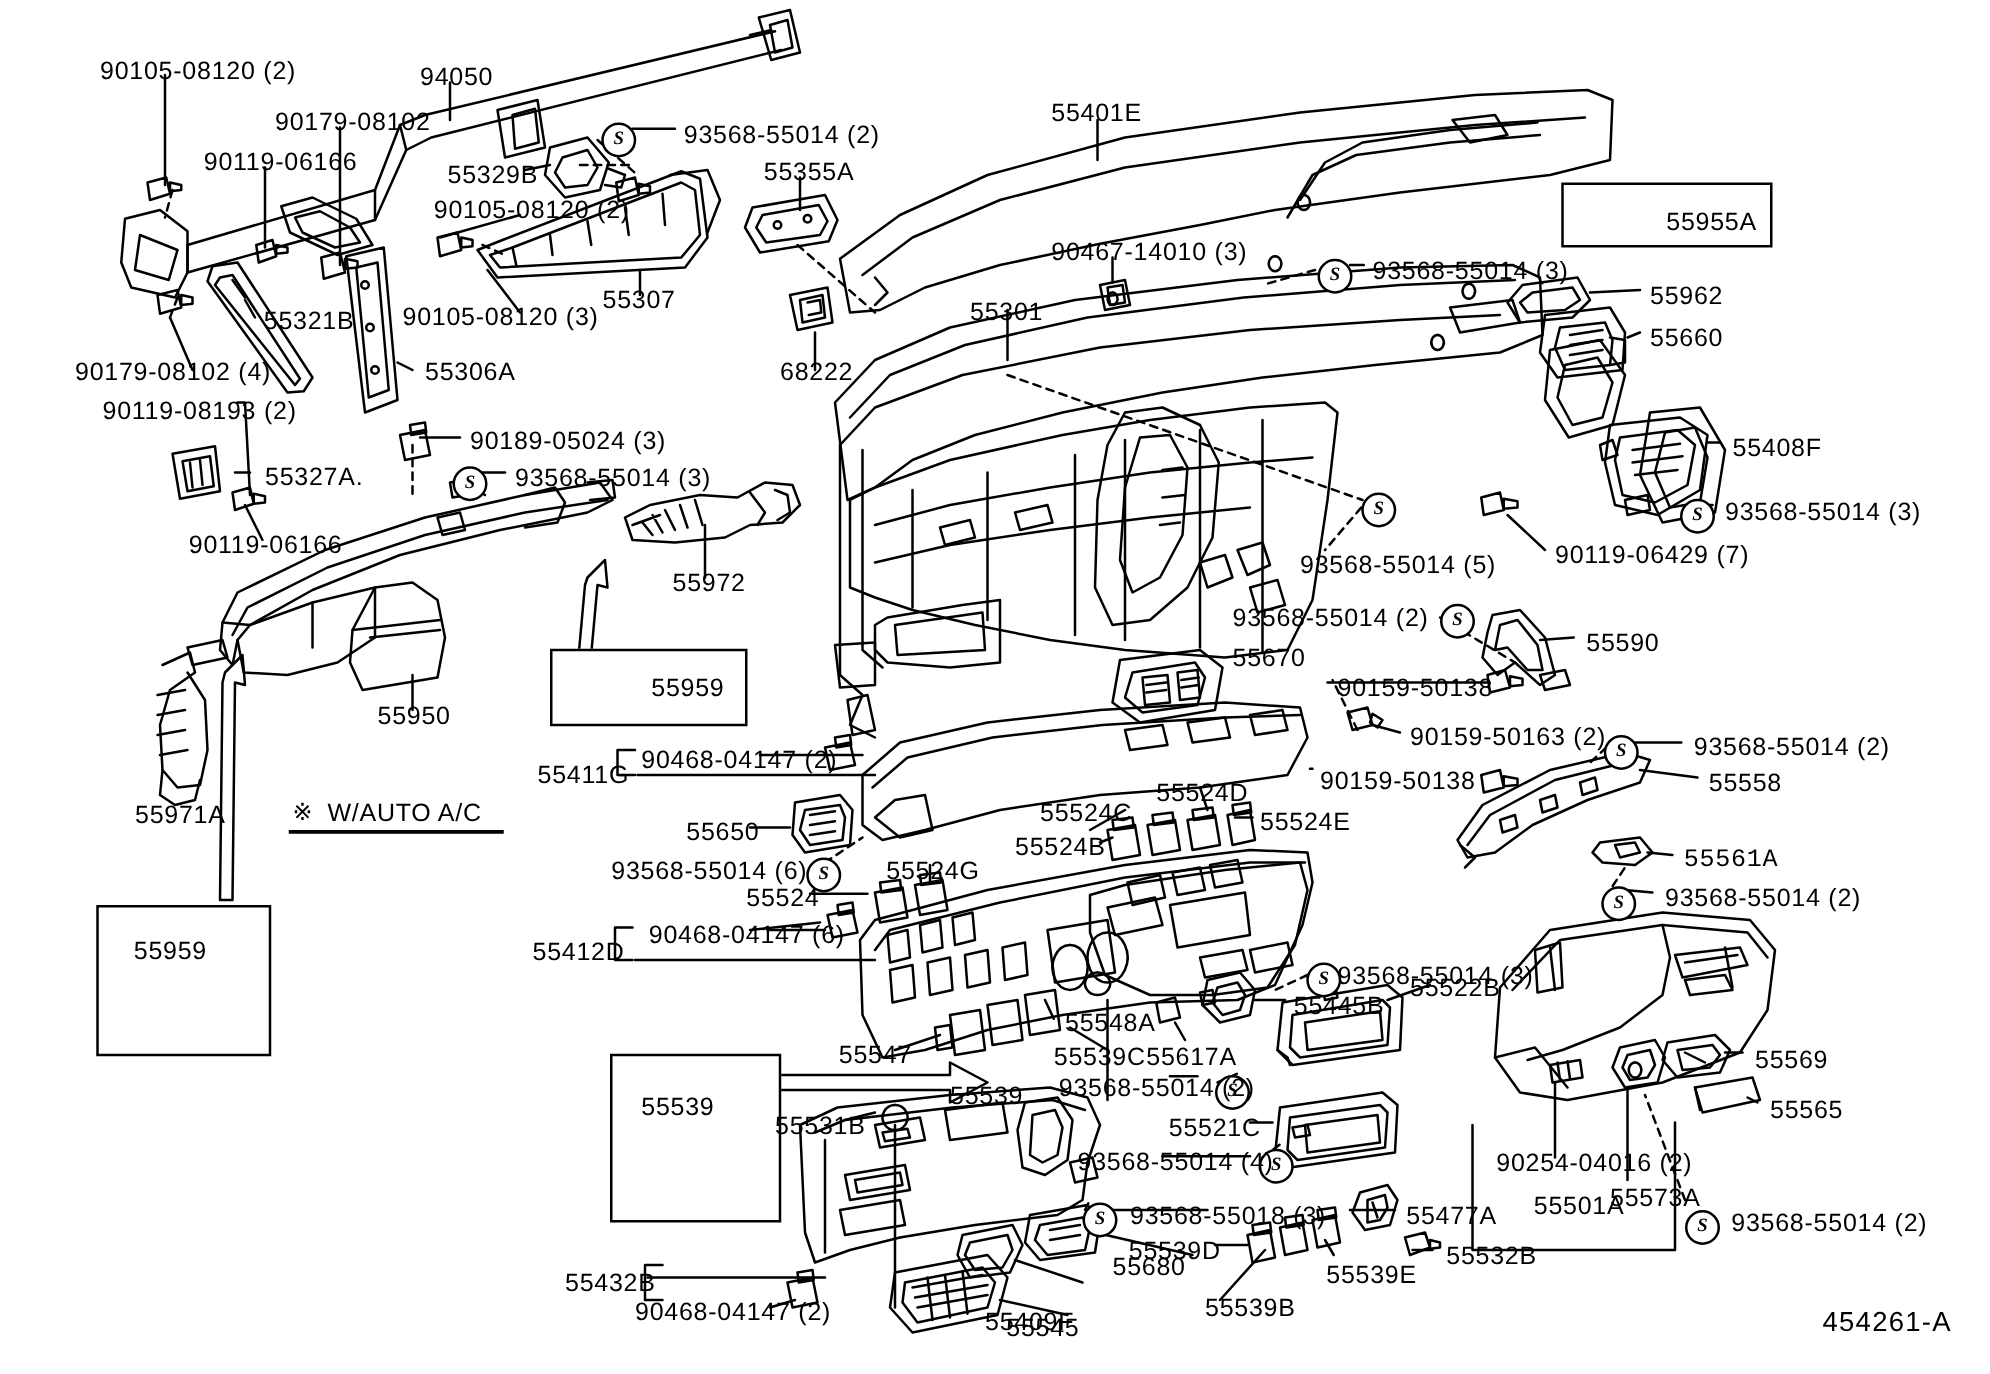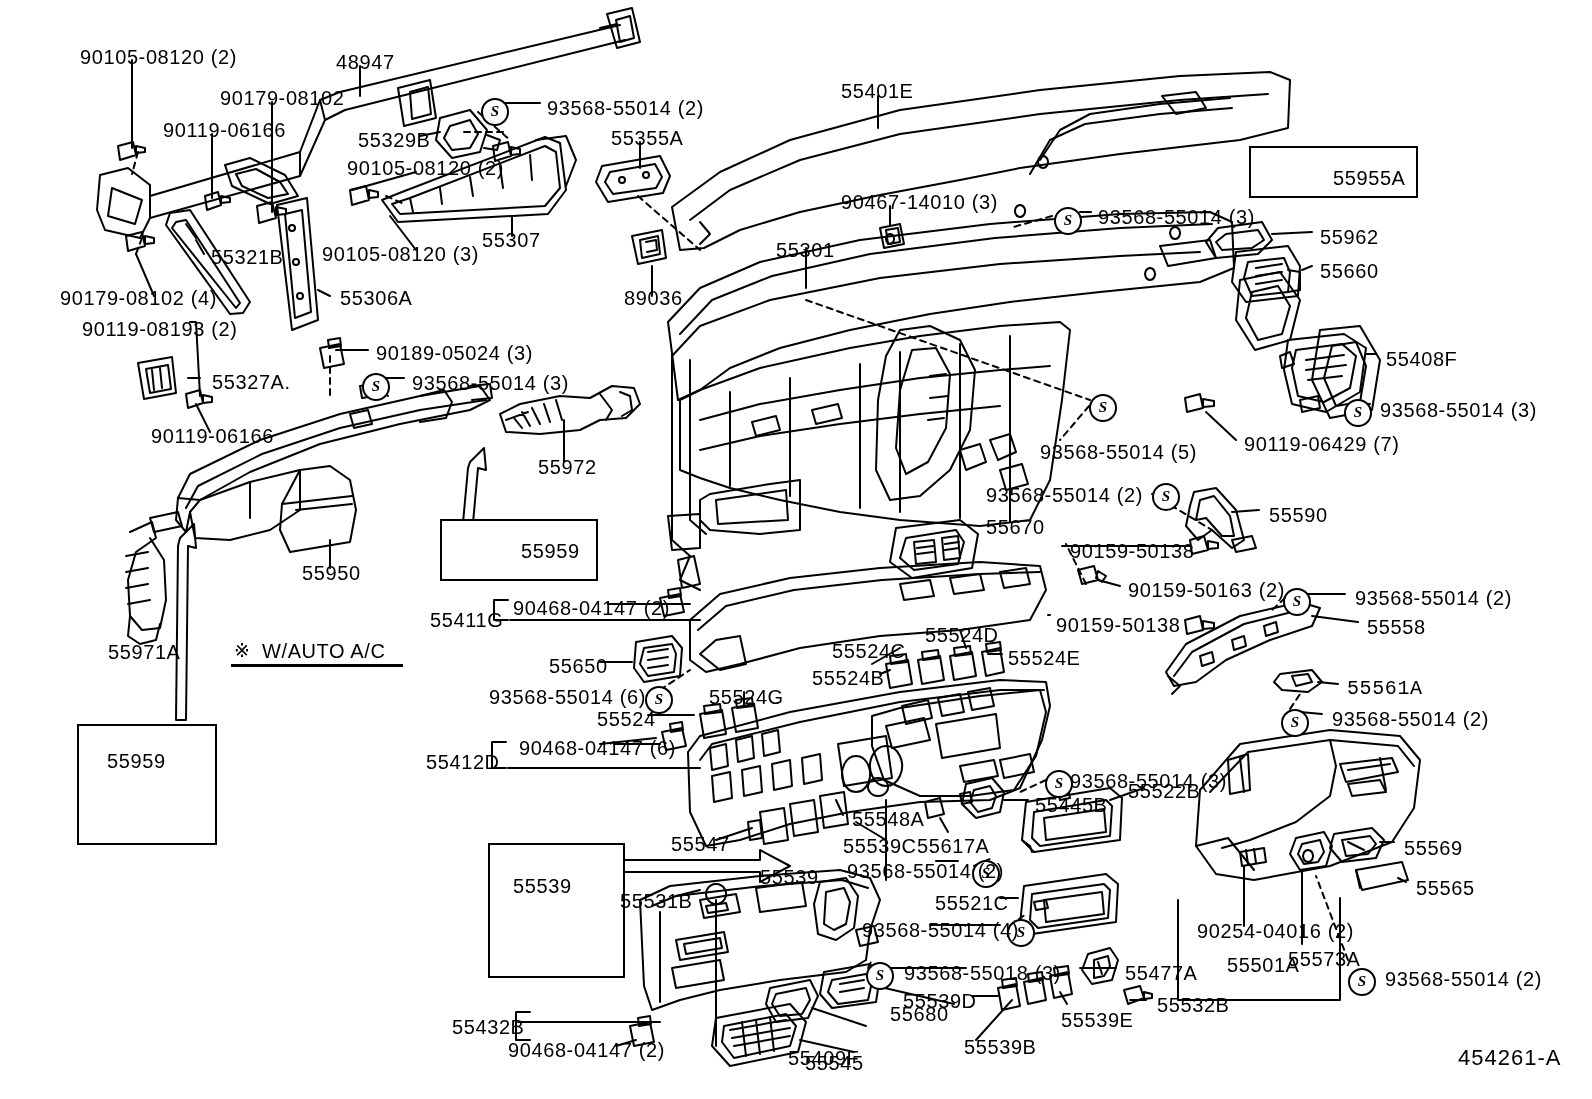--- a/index.html
+++ b/index.html
@@ -501,38 +501,38 @@
       <div class="sbadge" style="left: 1045px; top: 770px;">S</div>
       <div class="sbadge" style="left: 972px; top: 860px;">S</div>
       <div class="sbadge" style="left: 1007px; top: 919px;">S</div>
       <div class="sbadge" style="left: 866px; top: 962px;">S</div>
       <div class="sbadge" style="left: 1348px; top: 968px;">S</div>
       <div class="sbadge" style="left: 1152px; top: 483px;">S</div>
     </div>
 
   <div id="label-layer">
       <span class="lbl" style="left: 80px; top: 47px;">90105-08120 (2)</span>
-      <span class="lbl" style="left: 336px; top: 52px;">48947</span>
+      <span class="lbl" style="left: 336px; top: 52px;">94050</span>
       <span class="lbl" style="left: 220px; top: 88px;">90179-08102</span>
       <span class="lbl" style="left: 547px; top: 98px;">93568-55014 (2)</span>
       <span class="lbl" style="left: 163px; top: 120px;">90119-06166</span>
       <span class="lbl" style="left: 358px; top: 130px;">55329B</span>
       <span class="lbl" style="left: 611px; top: 128px;">55355A</span>
       <span class="lbl" style="left: 347px; top: 158px;">90105-08120 (2)</span>
       <span class="lbl" style="left: 841px; top: 81px;">55401E</span>
       <span class="lbl" style="left: 841px; top: 192px;">90467-14010 (3)</span>
       <span class="lbl" style="left: 1098px; top: 207px;">93568-55014 (3)</span>
       <span class="lbl" style="left: 1333px; top: 168px;">55955A</span>
       <span class="lbl" style="left: 1320px; top: 227px;">55962</span>
       <span class="lbl" style="left: 1320px; top: 261px; text-align: right;">55660</span>
       <span class="lbl" style="left: 482px; top: 230px;">55307</span>
       <span class="lbl" style="left: 322px; top: 244px;">90105-08120 (3)</span>
       <span class="lbl" style="left: 776px; top: 240px;">55301</span>
       <span class="lbl" style="left: 211px; top: 247px;">55321B</span>
-      <span class="lbl" style="left: 624px; top: 288px;">89036</span>
+      <span class="lbl" style="left: 624px; top: 288px;">68222</span>
       <span class="lbl" style="left: 340px; top: 288px;">55306A</span>
       <span class="lbl" style="left: 60px; top: 288px;">90179-08102 (4)</span>
       <span class="lbl" style="left: 82px; top: 319px;">90119-08193 (2)</span>
       <span class="lbl" style="left: 1386px; top: 349px;">55408F</span>
       <span class="lbl" style="left: 376px; top: 343px;">90189-05024 (3)</span>
       <span class="lbl" style="left: 212px; top: 372px;">55327A.</span>
       <span class="lbl" style="left: 412px; top: 373px;">93568-55014 (3)</span>
       <span class="lbl" style="left: 1380px; top: 400px;">93568-55014 (3)</span>
       <span class="lbl" style="left: 151px; top: 426px;">90119-06166</span>
       <span class="lbl" style="left: 538px; top: 457px;">55972</span>

